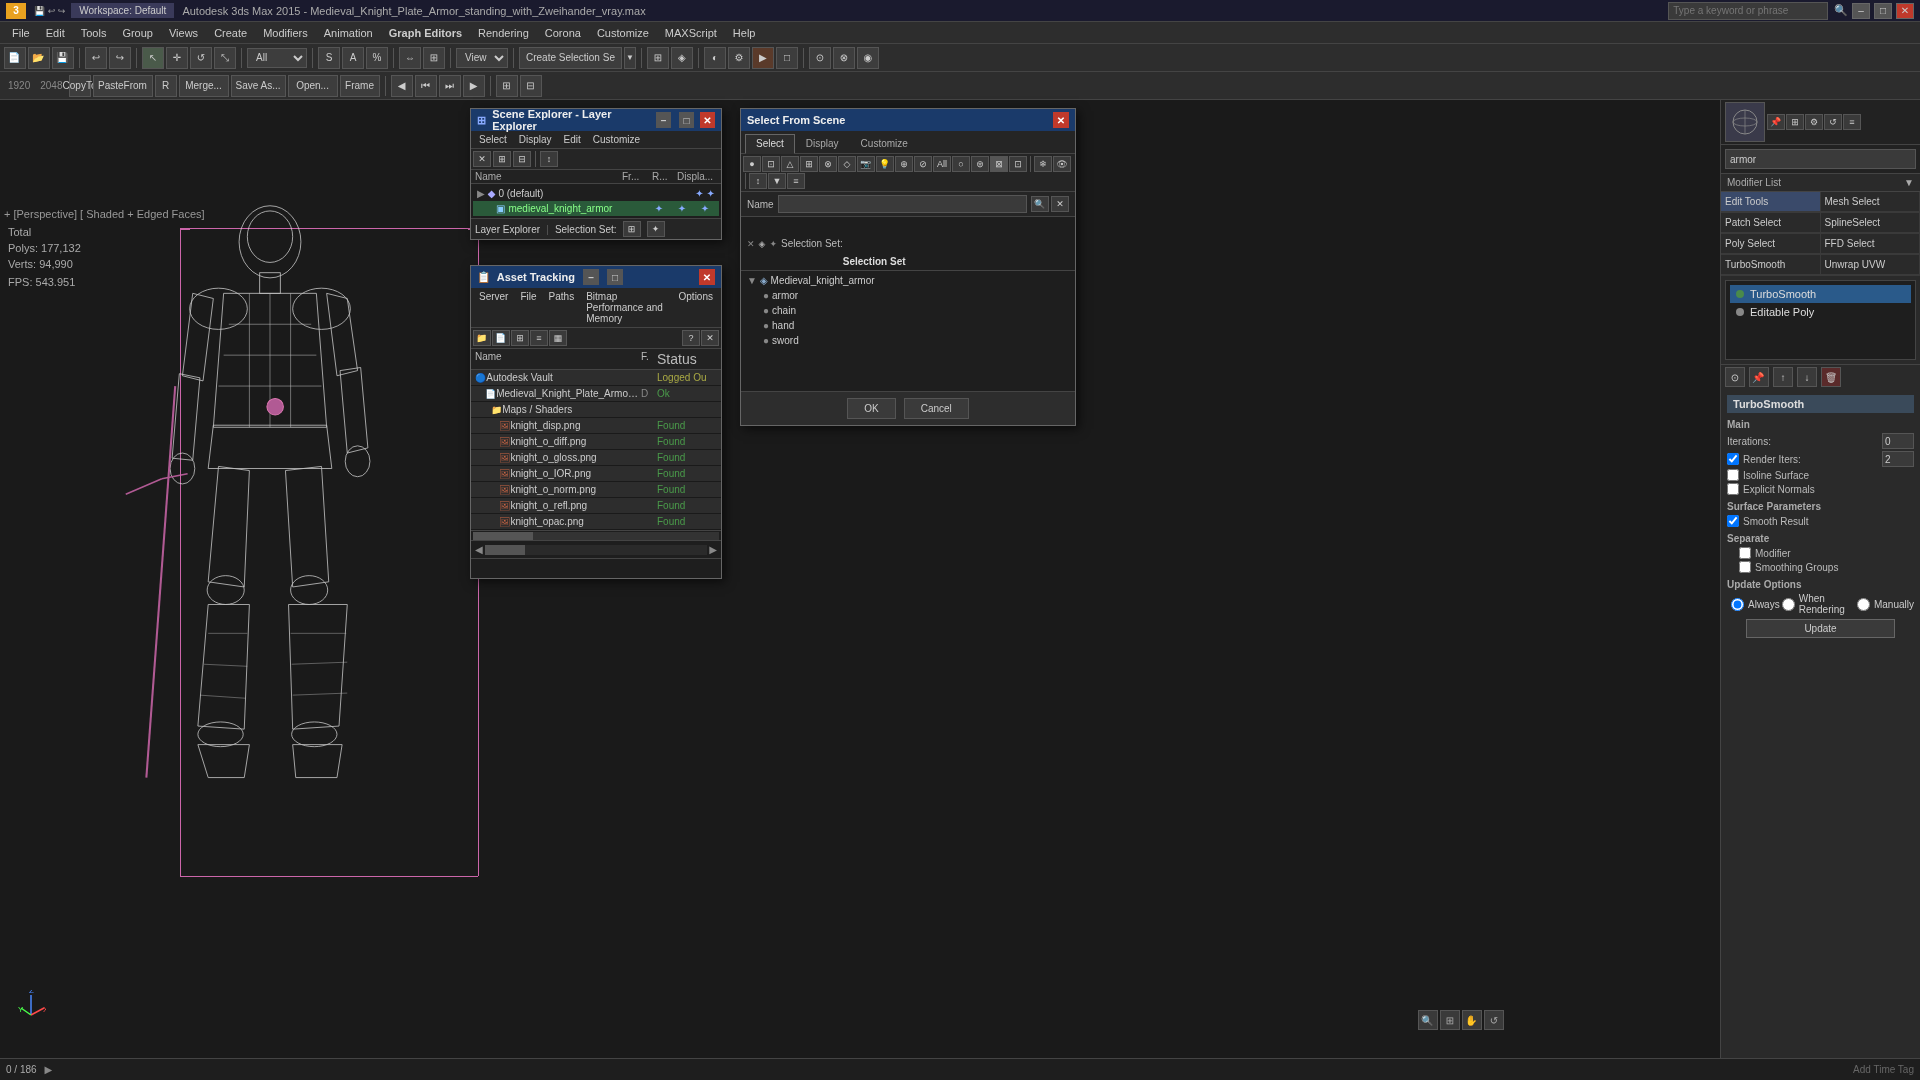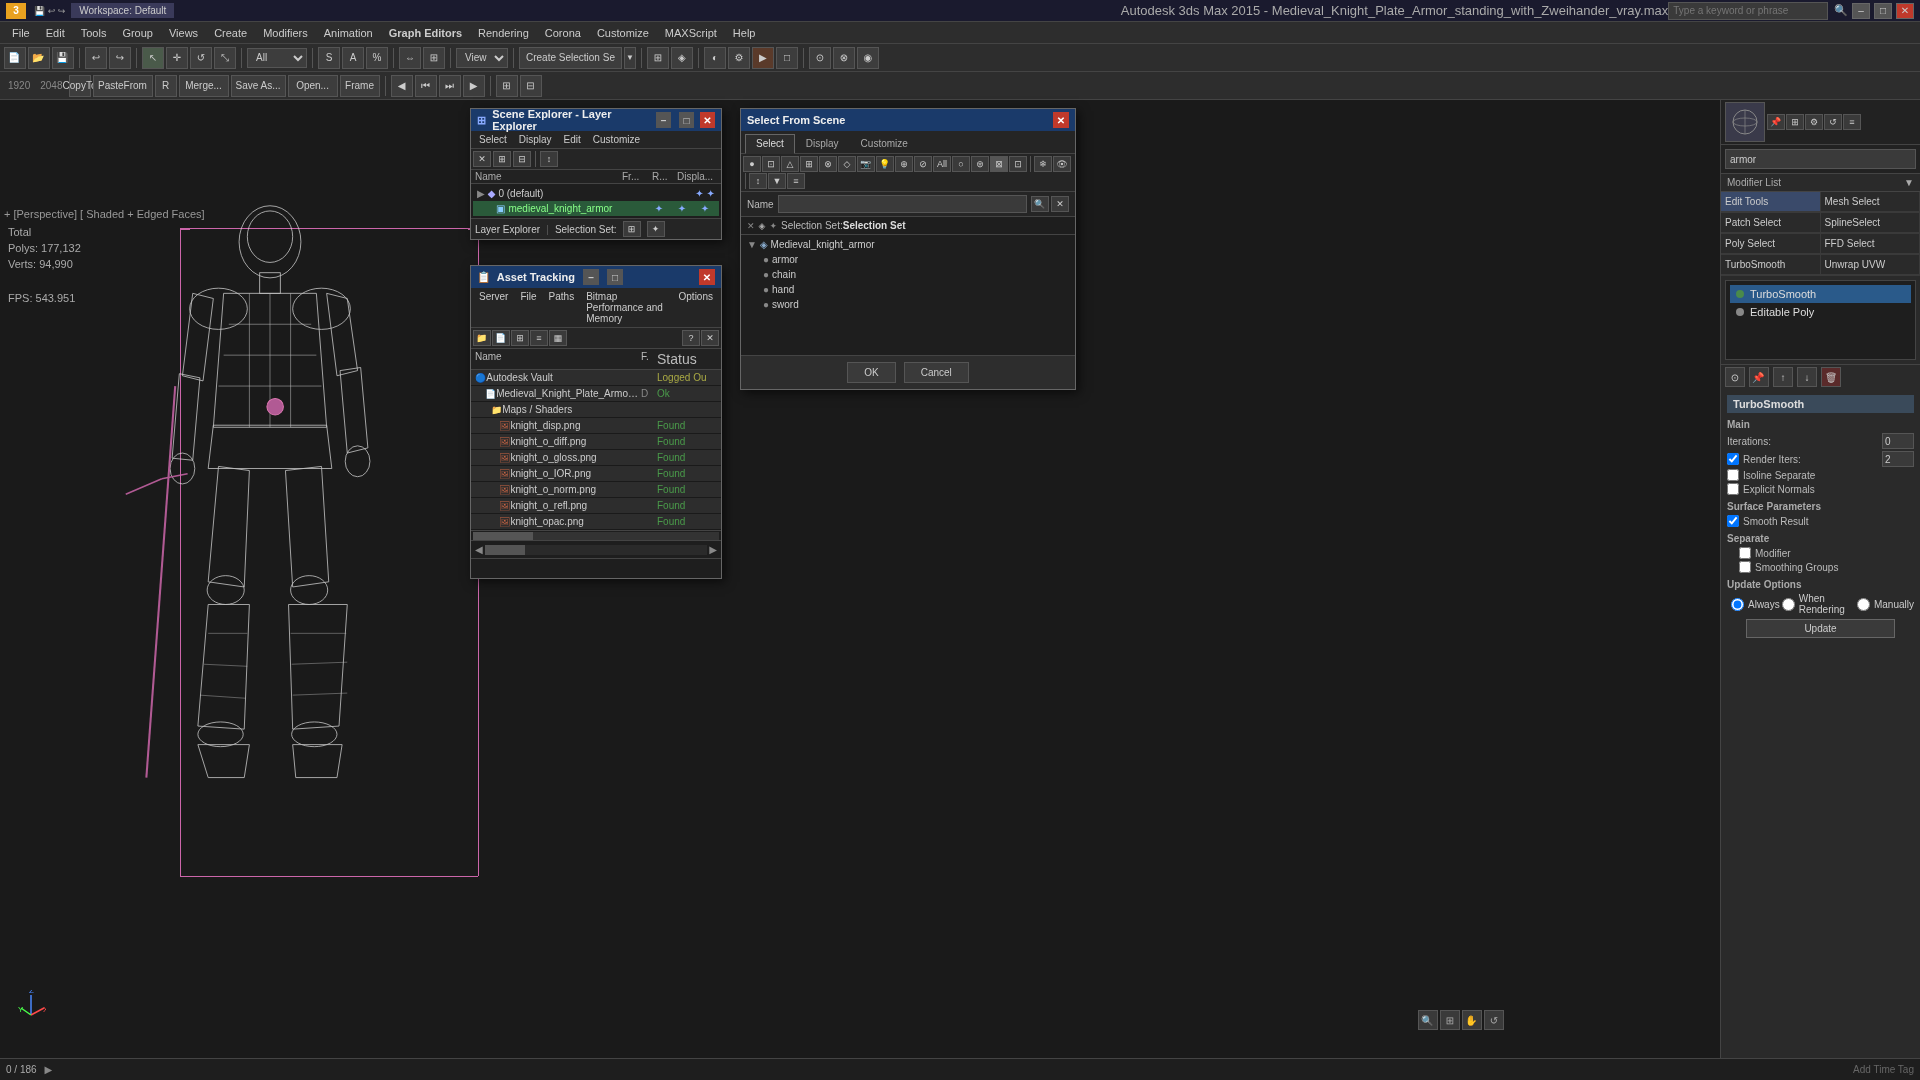--- a/index.html
+++ b/index.html
@@ -31,22 +31,22 @@
       display: inline-block;
       margin-right: 8px;
       font-size: 10px;
       font-weight: bold;
       color: #fff;
       text-align: center;
       line-height: 16px;
     }
     #title-bar .title-text {
       flex: 1;
-      text-align: right;
-      font-size: 13px;
+      text-align: left;
+      font-size: 11px;
       color: #aaa;
     }
     #title-bar .window-controls {
       display: flex; gap: 4px;
     }
     #title-bar .win-btn {
       width: 18px; height: 16px;
       background: #555;
       border: 1px solid #666;
       color: #ccc;
@@ -515,21 +515,21 @@
       flex: 1;
       height: 18px;
       background: #3a3a3a;
       border: 1px solid #555;
       color: #ccc;
       font-size: 10px;
       padding: 0 4px;
     }
     .sfs-search-icons { display: flex; gap: 2px; margin-left: 4px; }
     .sfs-selset-label { font-size: 10px; color: #bbb; }
-    .sfs-selset-value { font-size: 10px; color: #ddd; font-weight: bold; }
+    .sfs-selset-value { font-size: 10px; color: #ddd; font-weight: bold; margin-top: 36px; }
     .sfs-tree {
       background: #1e1e1e;
       min-height: 120px;
       padding: 2px;
     }
     .sfs-bottom-btns {
       display: flex;
       justify-content: center;
       gap: 8px;
       padding: 6px;
@@ -715,21 +715,21 @@
   <div id="viewport">
 
     <div id="vp-top-label">
       <span>+ [Perspective] [ Shaded + Edged Faces]</span>
     </div>
 
     <div style="position:absolute;top:124px;left:8px;z-index:2;color:#aaa;font-size:11px;">
       <div class="stat-line">Total</div>
       <div class="stat-line">Polys: <span>177,132</span></div>
       <div class="stat-line">Verts: <span>94,990</span></div>
-      <div style="margin-top:20px;">FPS: <span>543.951</span></div>
+      <div style="margin-top:4px;">FPS: <span>543.951</span></div>
     </div>
 
     <div class="vp-line" style="left:180px;top:128px;width:1px;height:648px;"></div>
 
     <div class="vp-line" style="left:478px;top:128px;width:1px;height:648px;"></div>
 
     <div class="vp-line" style="left:180px;top:128px;width:298px;height:1px;"></div>
 
     <div class="vp-line" style="left:180px;top:776px;width:298px;height:1px;"></div>
 
@@ -891,21 +891,21 @@
         <span class="param-label">Iterations:</span>
         <input type="text" class="param-input" value="0" style="">
       </div>
       <div class="param-row">
         <input type="checkbox" class="param-checkbox" checked="" style="">
         <span class="param-label">Render Iters:</span>
         <input type="text" class="param-input" value="2" style="">
       </div>
       <div class="param-row">
         <input type="checkbox" class="param-checkbox" style="">
-        <span class="param-label">Isoline Separate</span>
+        <span class="param-label">Isoline Surface</span>
       </div>
       <div class="param-row">
         <input type="checkbox" class="param-checkbox" style="">
         <span class="param-label">Explicit Normals</span>
       </div>
 
       <div class="param-section-title">Surface Parameters</div>
       <div class="param-row">
         <input type="checkbox" class="param-checkbox" checked="" style="">
         <span class="param-label">Smooth Result</span>

